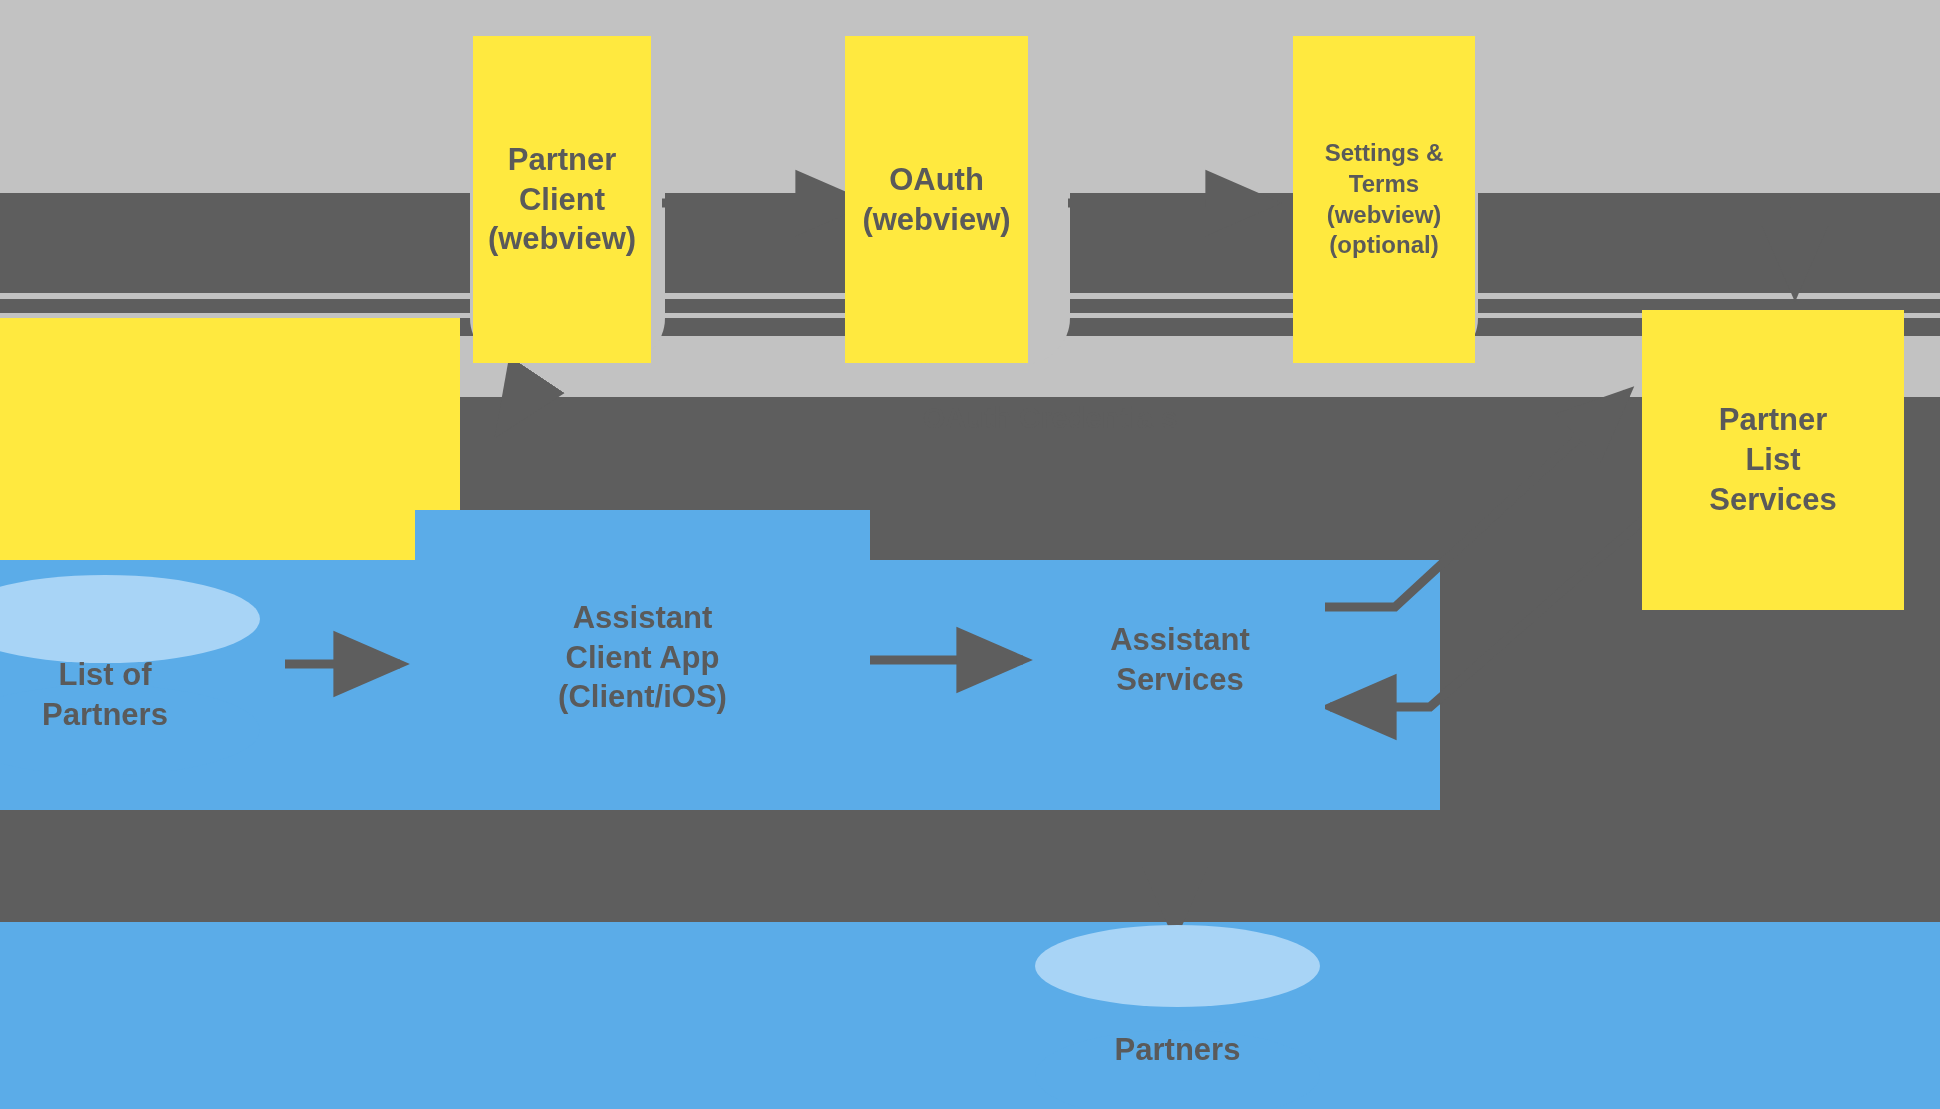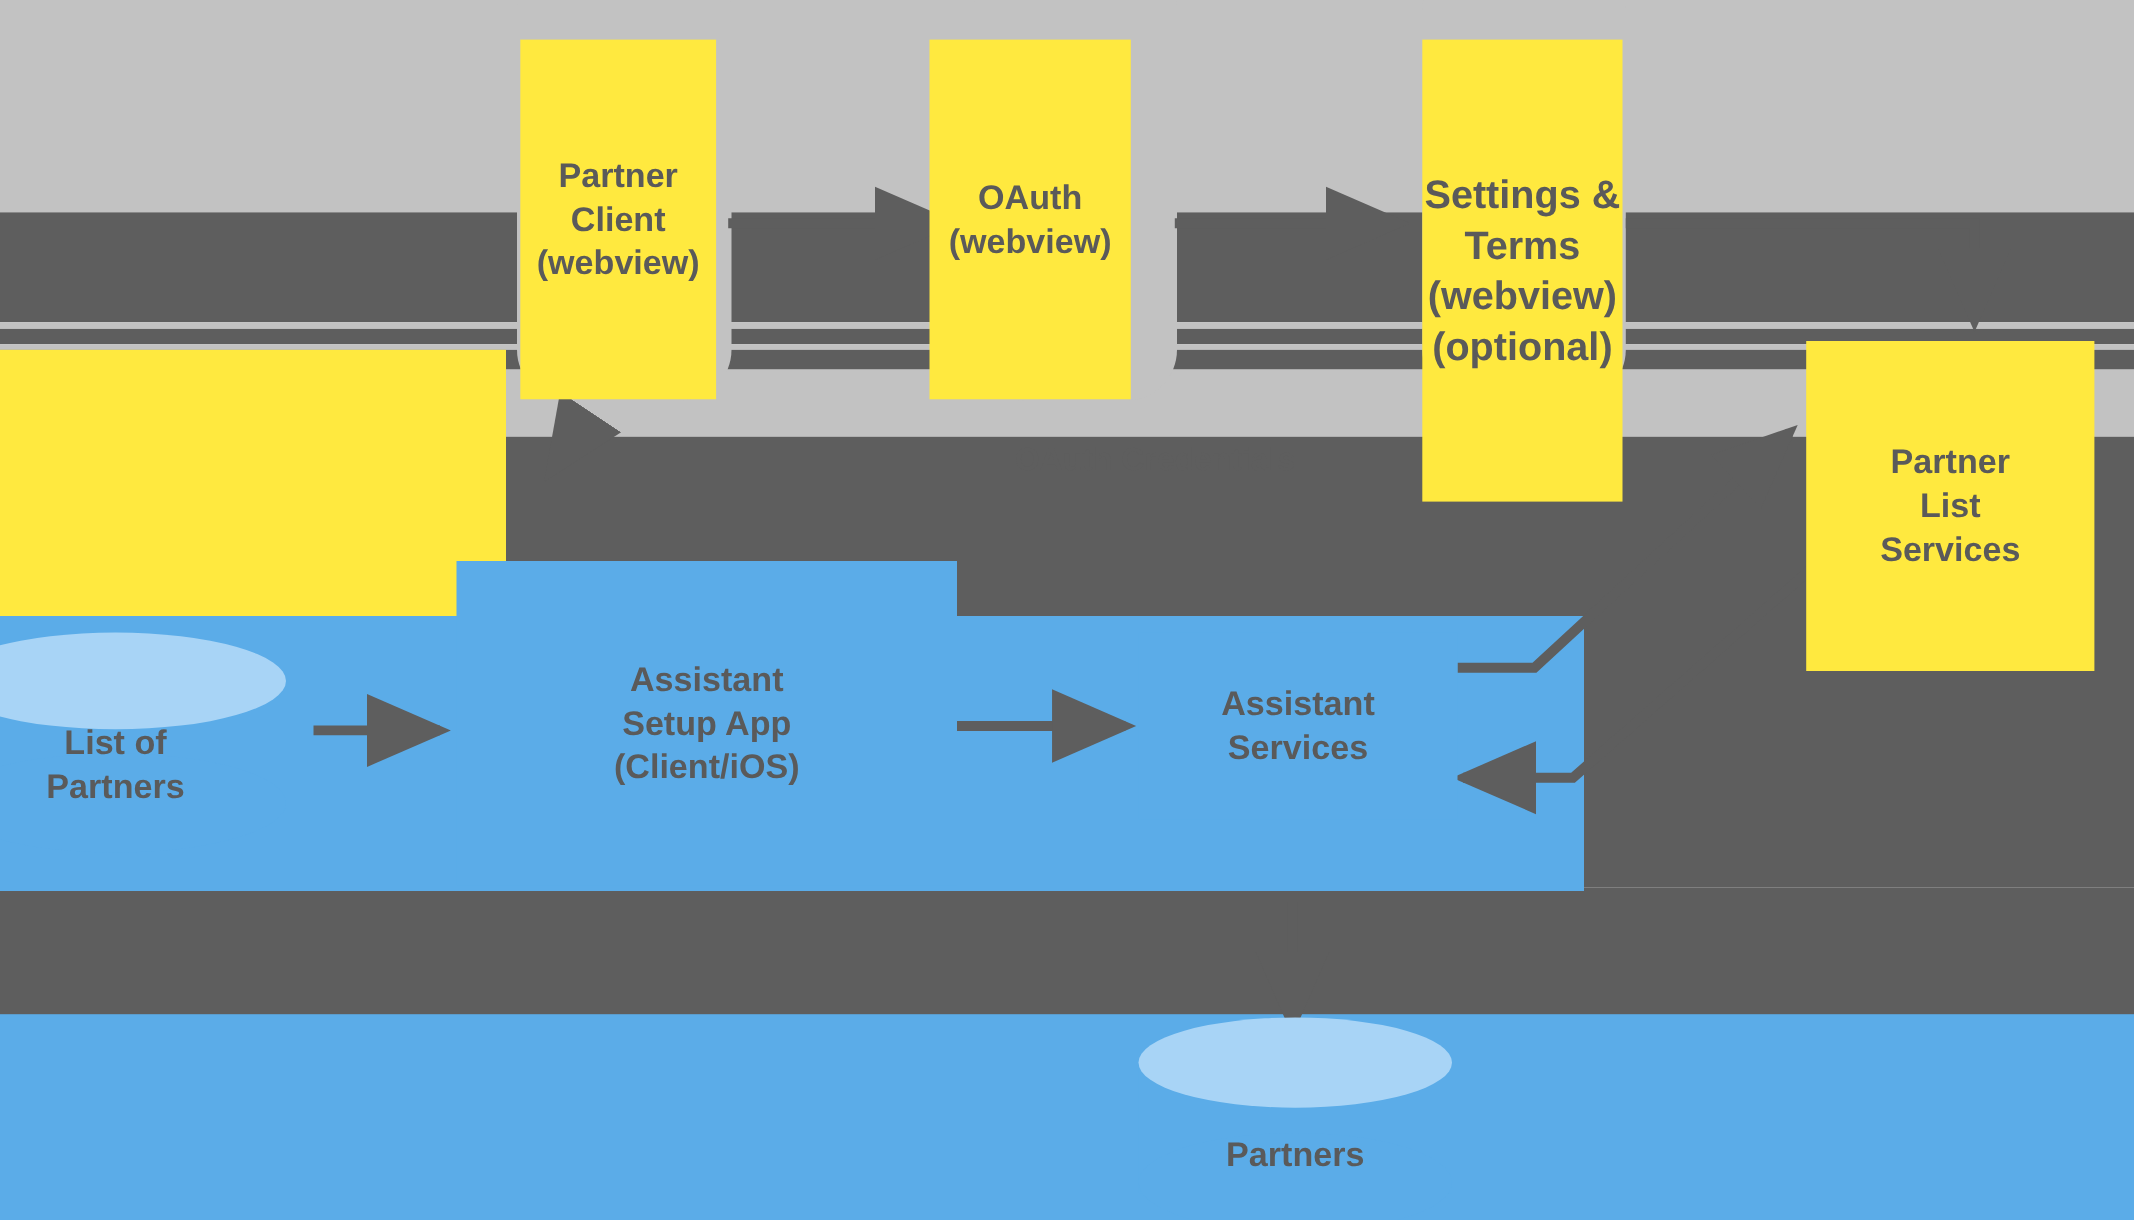--- a/index.html
+++ b/index.html
@@ -161,41 +161,41 @@
     </div>
   </div>
 
   <div class="yellow-box" style="left:845px; top:36px; width:183px; height:327px; font-size:31px;justify-content:center;">
     <div>
       <div>OAuth</div>
       <div>(webview)</div>
     </div>
   </div>
 
-  <div class="yellow-box" style="left:1293px; top:36px; width:182px; height:420px; font-size:36px;">
+  <div class="yellow-box" style="left:1293px; top:36px; width:182px; height:327px; font-size:24px;">
     <div>
       <div>Settings &amp;</div>
       <div>Terms</div>
       <div>(webview)</div>
       <div>(optional)</div>
     </div>
   </div>
 
   <div class="yellow-box" style="left:1642px; top:310px; width:262px; height:300px; font-size:31px;">
     <div>
       <div>Partner</div>
       <div>List</div>
       <div>Services</div>
     </div>
   </div>
 
   <div class="blue-box" style="left:415px; top:510px; width:455px; height:295px; font-size:31px;">
     <div>
       <div>Assistant</div>
-      <div>Setup App</div>
+      <div>Client App</div>
       <div>(Client/iOS)</div>
     </div>
   </div>
 
   <div class="blue-box" style="left:1035px; top:575px; width:290px; height:170px; font-size:31px;">
     <div>
       <div>Assistant</div>
       <div>Services</div>
     </div>
   </div>

